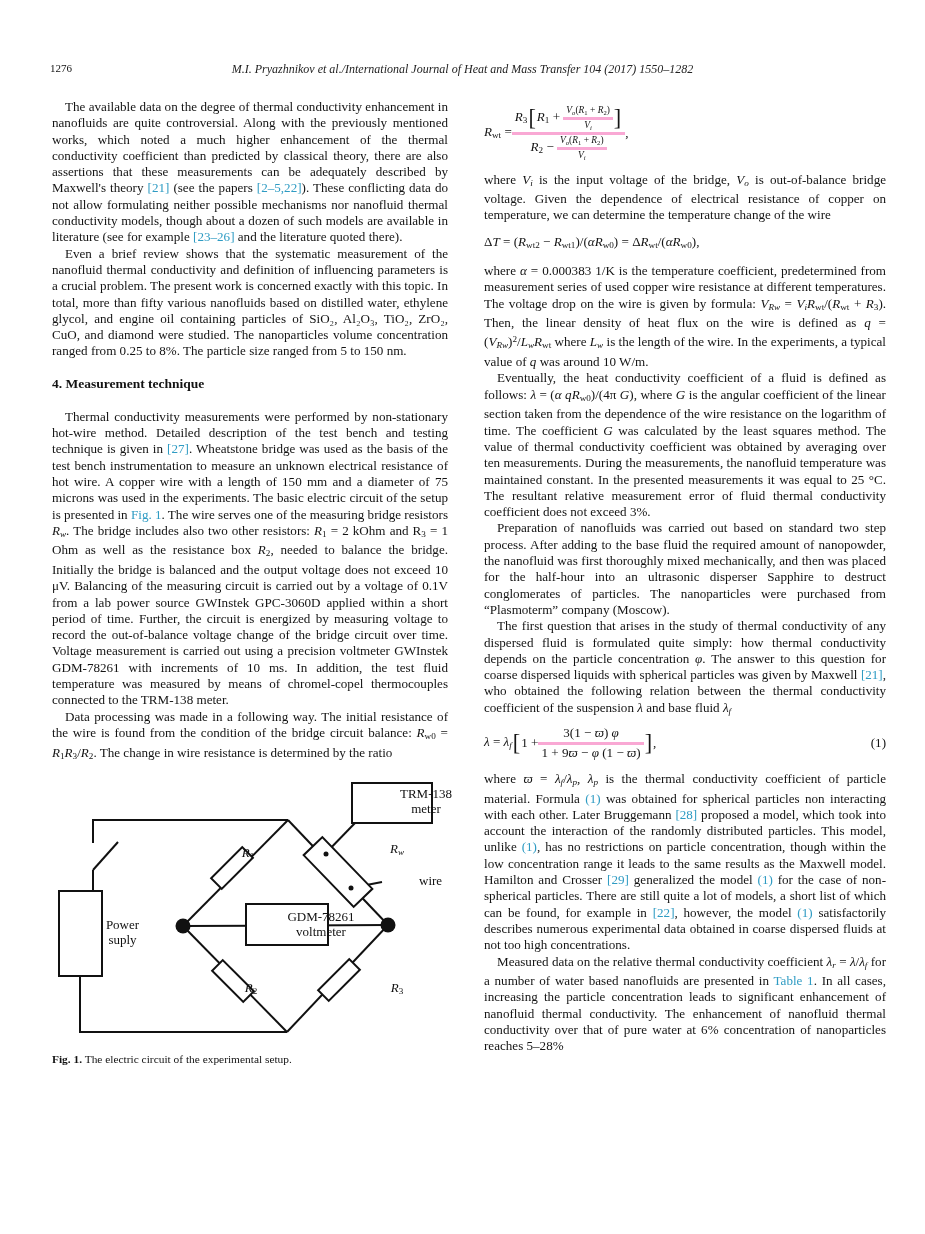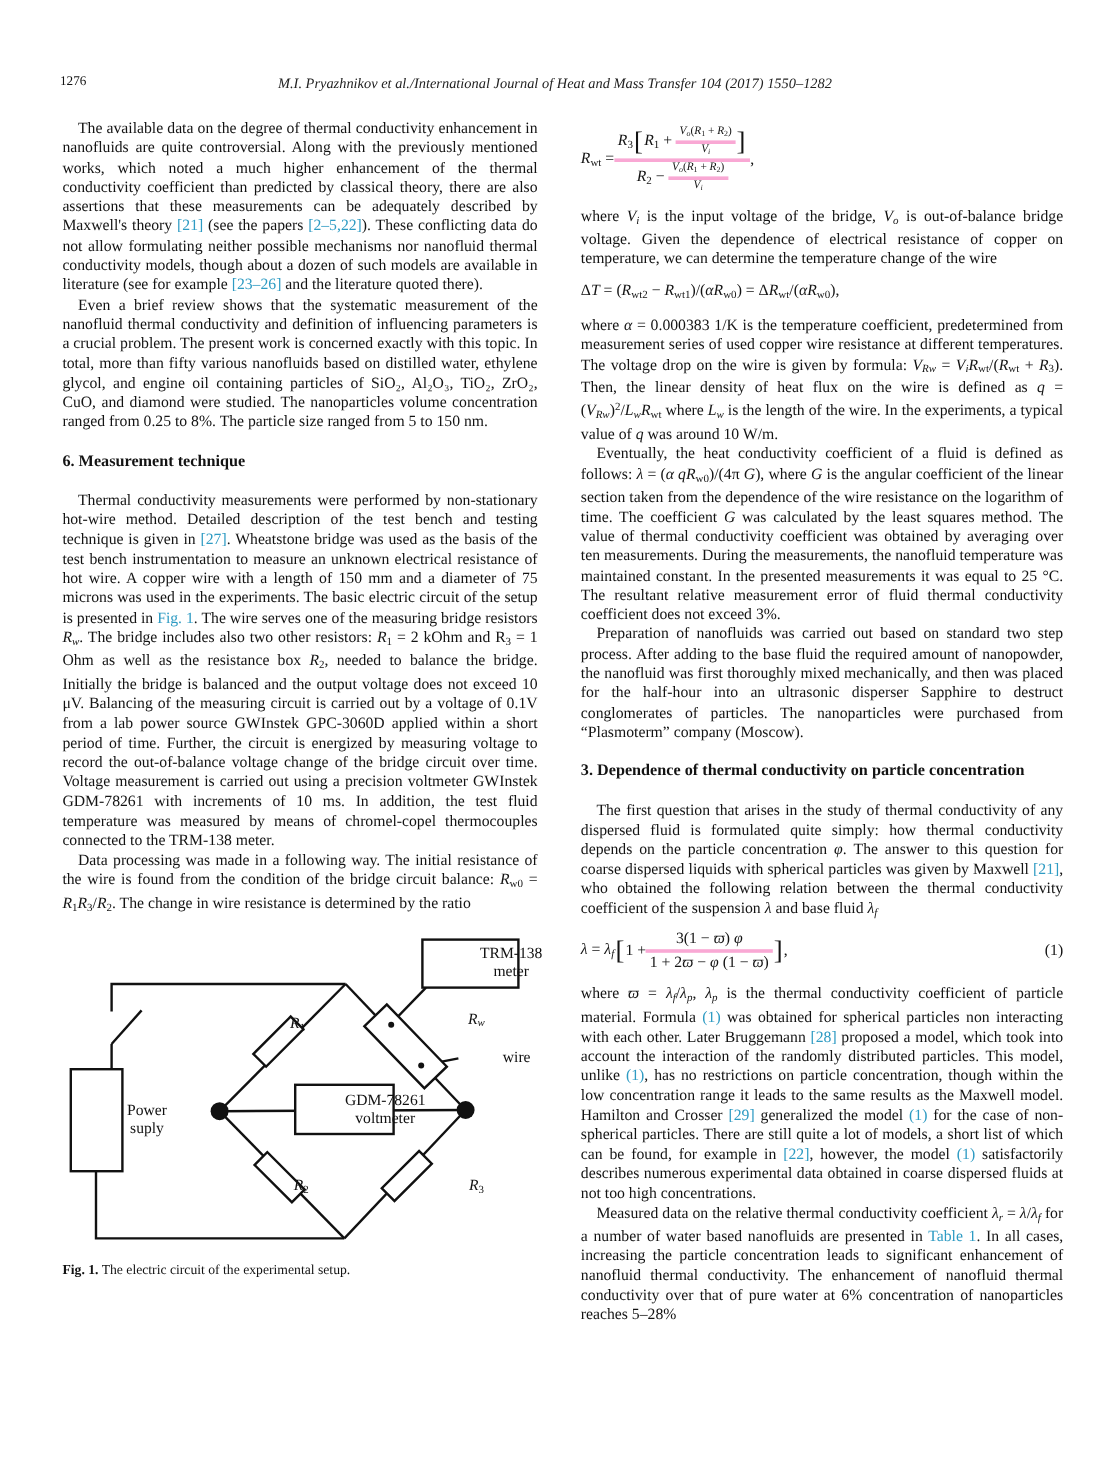--- a/index.html
+++ b/index.html
@@ -41,21 +41,21 @@
 <div class="header">
   <span class="page-num">1276</span>
   <div class="running-head">M.I. Pryazhnikov et al./International Journal of Heat and Mass Transfer 104 (2017) 1550–1282</div>
 </div>
 
 <div class="columns">
 
   <div class="col-left">
     <p class="body"><span>The available data on the degree of thermal conductivity enhancement in nanofluids are quite controversial. Along with the previously mentioned works, which noted a much higher enhancement of the thermal conductivity coefficient than predicted by classical theory, there are also assertions that these measurements can be adequately described by Maxwell's theory </span><span class="ref">[21]</span><span> (see the papers </span><span class="ref">[2–5,22]</span><span>). These conflicting data do not allow formulating neither possible mechanisms nor nanofluid thermal conductivity models, though about a dozen of such models are available in literature (see for example </span><span class="ref">[23–26]</span><span> and the literature quoted there).</span></p>
     <p class="body"><span>Even a brief review shows that the systematic measurement of the nanofluid thermal conductivity and definition of influencing parameters is a crucial problem. The present work is concerned exactly with this topic. In total, more than fifty various nanofluids based on distilled water, ethylene glycol, and engine oil containing particles of SiO₂, Al₂O₃, TiO₂, ZrO₂, CuO, and diamond were studied. The nanoparticles volume concentration ranged from 0.25 to 8%. The particle size ranged from 5 to 150 nm.</span></p>
-    <h2 class="sec">6. Measurement technique</h2>
+    <h2 class="sec">4. Measurement technique</h2>
     <p class="body"><span>Thermal conductivity measurements were performed by non-stationary hot-wire method. Detailed description of the test bench and testing technique is given in </span><span class="ref">[27]</span><span>. Wheatstone bridge was used as the basis of the test bench instrumentation to measure an unknown electrical resistance of hot wire. A copper wire with a length of 150 mm and a diameter of 75 microns was used in the experiments. The basic electric circuit of the setup is presented in </span><span class="ref">Fig. 1</span><span>. The wire serves one of the measuring bridge resistors </span><span class="i">R</span><span class="subi">w</span><span>. The bridge includes also two other resistors: </span><span class="i">R</span><span class="sub">1</span><span> = 2 kOhm and R</span><span class="sub">3</span><span> = 1 Ohm as well as the resistance box </span><span class="i">R</span><span class="sub">2</span><span>, needed to balance the bridge. Initially the bridge is balanced and the output voltage does not exceed 10 μV. Balancing of the measuring circuit is carried out by a voltage of 0.1V from a lab power source GWInstek GPC-3060D applied within a short period of time. Further, the circuit is energized by measuring voltage to record the out-of-balance voltage change of the bridge circuit over time. Voltage measurement is carried out using a precision voltmeter GWInstek GDM-78261 with increments of 10 ms. In addition, the test fluid temperature was measured by means of chromel-copel thermocouples connected to the TRM-138 meter.</span></p>
     <p class="body"><span>Data processing was made in a following way. The initial resistance of the wire is found from the condition of the bridge circuit balance: </span><span class="i">R</span><span class="sub">w0</span><span> = </span><span class="i">R</span><span class="sub">1</span><span class="i">R</span><span class="sub">3</span><span>/</span><span class="i">R</span><span class="sub">2</span><span>. The change in wire resistance is determined by the ratio</span></p>
 
     <div class="figure">
       <svg width="396" height="262" viewBox="0 0 396 262">
         <g stroke="#111" stroke-width="2" fill="none">
 
           <polyline points="41,65 41,42 236,42"></polyline>
 
           <line x1="41" y1="92" x2="66" y2="64"></line>
@@ -128,31 +128,30 @@
     </div>
 
     <p class="body noind"><span>where </span><span class="i">V</span><span class="subi">i</span><span> is the input voltage of the bridge, </span><span class="i">V</span><span class="subi">o</span><span> is out-of-balance bridge voltage. Given the dependence of electrical resistance of copper on temperature, we can determine the temperature change of the wire</span></p>
 
     <div class="eq-inline"><span>Δ</span><span class="i">T</span><span> = (</span><span class="i">R</span><span class="sub">wt2</span><span> − </span><span class="i">R</span><span class="sub">wt1</span><span>)/(</span><span class="i">α</span><span class="i">R</span><span class="sub">w0</span><span>) = Δ</span><span class="i">R</span><span class="sub">wt</span><span>/(</span><span class="i">α</span><span class="i">R</span><span class="sub">w0</span><span>),</span></div>
 
     <p class="body noind"><span>where </span><span class="i">α</span><span> = 0.000383 1/K is the temperature coefficient, predetermined from measurement series of used copper wire resistance at different temperatures. The voltage drop on the wire is given by formula: </span><span class="i">V</span><span class="subi">Rw</span><span> = </span><span class="i">V</span><span class="subi">i</span><span class="i">R</span><span class="sub">wt</span><span>/(</span><span class="i">R</span><span class="sub">wt</span><span> + </span><span class="i">R</span><span class="sub">3</span><span>). Then, the linear density of heat flux on the wire is defined as </span><span class="i">q</span><span> = (</span><span class="i">V</span><span class="subi">Rw</span><span>)</span><span class="sup">2</span><span>/</span><span class="i">L</span><span class="subi">w</span><span class="i">R</span><span class="sub">wt</span><span> where </span><span class="i">L</span><span class="subi">w</span><span> is the length of the wire. In the experiments, a typical value of </span><span class="i">q</span><span> was around 10 W/m.</span></p>
     <p class="body"><span>Eventually, the heat conductivity coefficient of a fluid is defined as follows: </span><span class="i">λ</span><span> = (</span><span class="i">α</span><span> </span><span class="i">qR</span><span class="sub">w0</span><span>)/(4π </span><span class="i">G</span><span>), where </span><span class="i">G</span><span> is the angular coefficient of the linear section taken from the dependence of the wire resistance on the logarithm of time. The coefficient </span><span class="i">G</span><span> was calculated by the least squares method. The value of thermal conductivity coefficient was obtained by averaging over ten measurements. During the measurements, the nanofluid temperature was maintained constant. In the presented measurements it was equal to 25 °C. The resultant relative measurement error of fluid thermal conductivity coefficient does not exceed 3%.</span></p>
     <p class="body"><span>Preparation of nanofluids was carried out based on standard two step process. After adding to the base fluid the required amount of nanopowder, the nanofluid was first thoroughly mixed mechanically, and then was placed for the half-hour into an ultrasonic disperser Sapphire to destruct conglomerates of particles. The nanoparticles were purchased from “Plasmoterm” company (Moscow).</span></p>
 
-    <h2 class="sec">3. Dependence of thermal conductivity on particle concentration</h2>
 
     <p class="body"><span>The first question that arises in the study of thermal conductivity of any dispersed fluid is formulated quite simply: how thermal conductivity depends on the particle concentration </span><span class="i">φ</span><span>. The answer to this question for coarse dispersed liquids with spherical particles was given by Maxwell </span><span class="ref">[21]</span><span>, who obtained the following relation between the thermal conductivity coefficient of the suspension </span><span class="i">λ</span><span> and base fluid </span><span class="i">λ</span><span class="subi">f</span></p>
 
     <div class="eq">
       <span><span class="i">λ</span><span> = </span><span class="i">λ</span><span class="subi">f</span></span>
       <span class="br">[</span>
       <span><span>1 + </span></span>
       <span class="frac">
         <span class="fnum"><span>3(1 − </span><span class="i">ϖ</span><span>) </span><span class="i">φ</span></span>
-        <span class="fden"><span>1 + 2</span><span class="i">ϖ</span><span> − </span><span class="i">φ</span><span> (1 − </span><span class="i">ϖ</span><span>)</span></span>
+        <span class="fden"><span>1 + 9</span><span class="i">ϖ</span><span> − </span><span class="i">φ</span><span> (1 − </span><span class="i">ϖ</span><span>)</span></span>
       </span>
       <span class="br">]</span>
       <span><span>,</span></span>
       <span class="eqnum">(1)</span>
     </div>
 
     <p class="body noind"><span>where </span><span class="i">ϖ</span><span> = </span><span class="i">λ</span><span class="subi">f</span><span>/</span><span class="i">λ</span><span class="subi">p</span><span>, </span><span class="i">λ</span><span class="subi">p</span><span> is the thermal conductivity coefficient of particle material. Formula </span><span class="ref">(1)</span><span> was obtained for spherical particles non interacting with each other. Later Bruggemann </span><span class="ref">[28]</span><span> proposed a model, which took into account the interaction of the randomly distributed particles. This model, unlike </span><span class="ref">(1)</span><span>, has no restrictions on particle concentration, though within the low concentration range it leads to the same results as the Maxwell model. Hamilton and Crosser </span><span class="ref">[29]</span><span> generalized the model </span><span class="ref">(1)</span><span> for the case of non-spherical particles. There are still quite a lot of models, a short list of which can be found, for example in </span><span class="ref">[22]</span><span>, however, the model </span><span class="ref">(1)</span><span> satisfactorily describes numerous experimental data obtained in coarse dispersed fluids at not too high concentrations.</span></p>
     <p class="body"><span>Measured data on the relative thermal conductivity coefficient </span><span class="i">λ</span><span class="subi">r</span><span> = </span><span class="i">λ</span><span>/</span><span class="i">λ</span><span class="subi">f</span><span> for a number of water based nanofluids are presented in </span><span class="ref">Table 1</span><span>. In all cases, increasing the particle concentration leads to significant enhancement of nanofluid thermal conductivity. The enhancement of nanofluid thermal conductivity over that of pure water at 6% concentration of nanoparticles reaches 5–28%</span></p>
   </div>
 </div>

